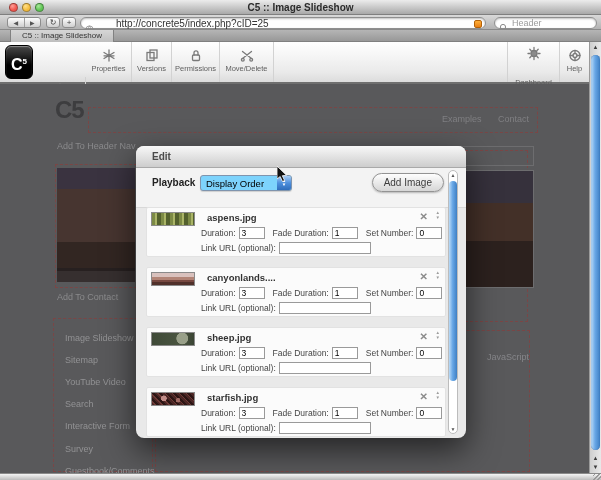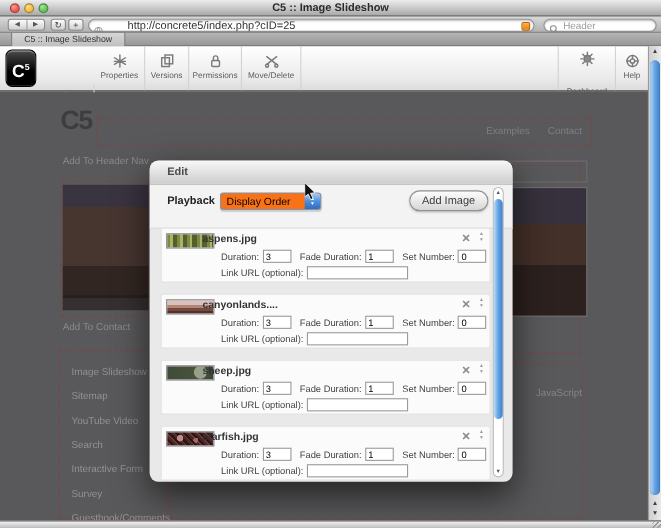--- a/index.html
+++ b/index.html
@@ -92,36 +92,36 @@
   
   .dialog{position:absolute;left:136px;top:122px;width:330px;height:292px;border-radius:8px;
     background:#e9e9e9;box-shadow:0 12px 32px rgba(0,0,0,.6);margin-top:24px;}
   .dlg-header{position:absolute;left:0;top:0;right:0;height:22px;border-radius:8px 8px 0 0;
     background:linear-gradient(180deg,#f8f8f8,#cdcdcd);border-bottom:1px solid #a9a9a9;
     font-size:10px;font-weight:bold;color:#4a4a4a;line-height:22px;padding-left:16px;}
   .dlg-body{position:absolute;left:0;top:22px;right:0;bottom:0;border-radius:0 0 8px 8px;overflow:hidden;}
   .playback-strip{position:absolute;left:0;top:0;right:0;height:40px;background:#f3f3f3;border-bottom:1px solid #d8d8d8;}
   .playback-label{position:absolute;left:16px;top:9px;font-size:10px;font-weight:bold;color:#222;}
   .selectbox{position:absolute;left:64px;top:7px;width:92px;height:16px;border:1px solid #7f94ad;border-radius:3px;
-    background:#f97316;box-shadow:0 1px 1px rgba(0,0,0,.15);}
+    background:#7dd3fc;box-shadow:0 1px 1px rgba(0,0,0,.15);}
   .selectbox .val{position:absolute;left:5px;top:0;font-size:9.5px;line-height:15px;color:#000;white-space:nowrap;}
   .selectbox .btn{position:absolute;right:0;top:0;bottom:0;width:14px;border-radius:0 2px 2px 0;
     background:linear-gradient(180deg,#a8cdf4,#4d8fdd 50%,#2f6dbb);display:flex;flex-direction:column;
     align-items:center;justify-content:center;}
   .selectbox .btn span{font-size:4.5px;line-height:4px;color:#fff;}
   .addimg-btn{position:absolute;right:22px;top:5px;height:19px;padding:0 11px;border:1px solid #939393;border-radius:10px;
     background:linear-gradient(180deg,#fefefe,#d6d6d6);font-size:10px;line-height:17px;color:#3c3c3c;
     box-shadow:0 1px 2px rgba(0,0,0,.25);}
   .item{position:absolute;left:10px;width:300px;height:50px;background:#fbfbfb;border:1px solid #e2e2e2;border-radius:2px;}
   .thumb{position:absolute;left:4px;top:4px;width:44px;height:14px;border:1px solid #8a8a8a;}
   .thumb-0{background:repeating-linear-gradient(90deg,#7c8a45 0 3px,#aab467 3px 5px,#53602d 5px 9px);}
   .thumb-1{background:linear-gradient(180deg,#d9c1bd 0 35%,#b28476 35% 55%,#774840 55% 78%,#50302a 78%);}
   .thumb-2{background:radial-gradient(circle at 72% 45%,#99a089 0 18%,rgba(0,0,0,0) 20%),linear-gradient(90deg,#3f4a38,#4a5540 70%,#3a4433);}
   .thumb-3{background:radial-gradient(circle at 28% 45%,#c18c88 0 9%,rgba(0,0,0,0) 10%),radial-gradient(circle at 62% 60%,#a06a64 0 8%,rgba(0,0,0,0) 9%),repeating-linear-gradient(45deg,#4a2624 0 2px,#6e3a36 2px 3px,#2c1514 3px 5px);}
-  .item-name{position:absolute;left:37px;top:4px;font-size:9.5px;font-weight:bold;color:#333;}
+  .item-name{position:absolute;left:60px;top:4px;font-size:9.5px;font-weight:bold;color:#333;}
   .x-ico{position:absolute;right:17px;top:3px;font-size:10px;font-weight:bold;color:#8b8b8b;}
   .sort{position:absolute;right:5px;top:3px;display:flex;flex-direction:column;align-items:center;}
   .sort span{font-size:4.5px;line-height:4.5px;color:#9c9c9c;}
   .frow{position:absolute;left:54px;top:19px;display:flex;align-items:center;white-space:nowrap;}
   .frow .lb{font-size:8.5px;color:#444;margin-right:3px;}
   .frow input{height:12px;border:1px solid #9a9a9a;font-size:8.5px;padding:0 2px;margin-right:8px;background:#fff;}
   .frow input.num{width:26px;}
   .frow2{top:34px;}
   .frow input.url{width:92px;margin-right:0;}
   .dlg-scroll{position:absolute;right:8px;top:2px;width:10px;height:264px;background:#fff;border:1px solid #bcbcbc;border-radius:5px;}

